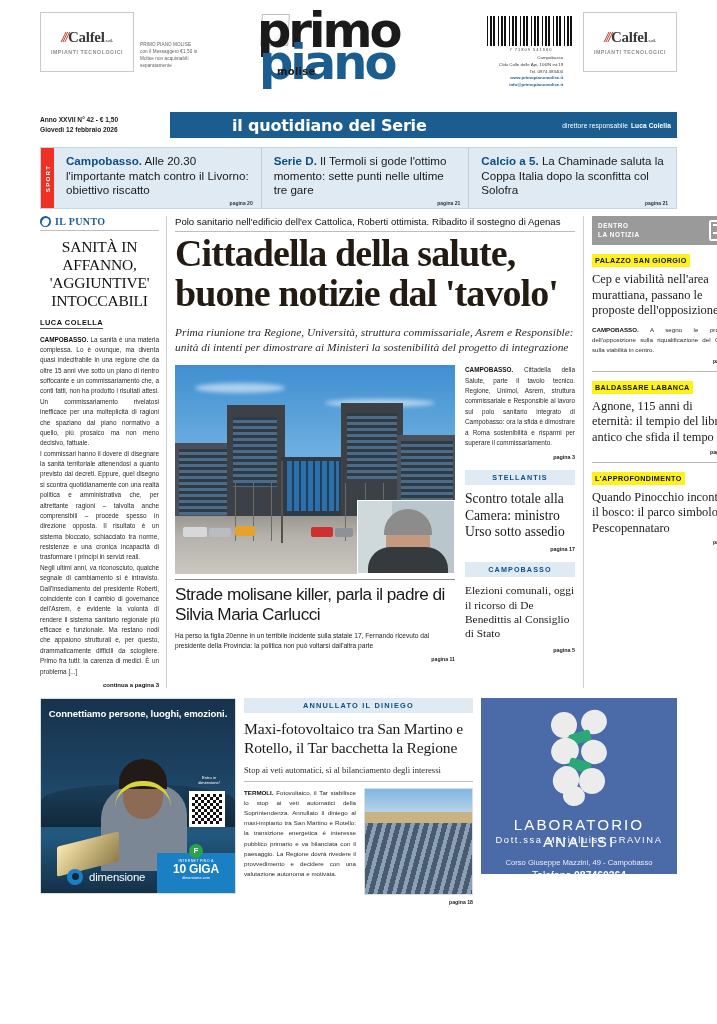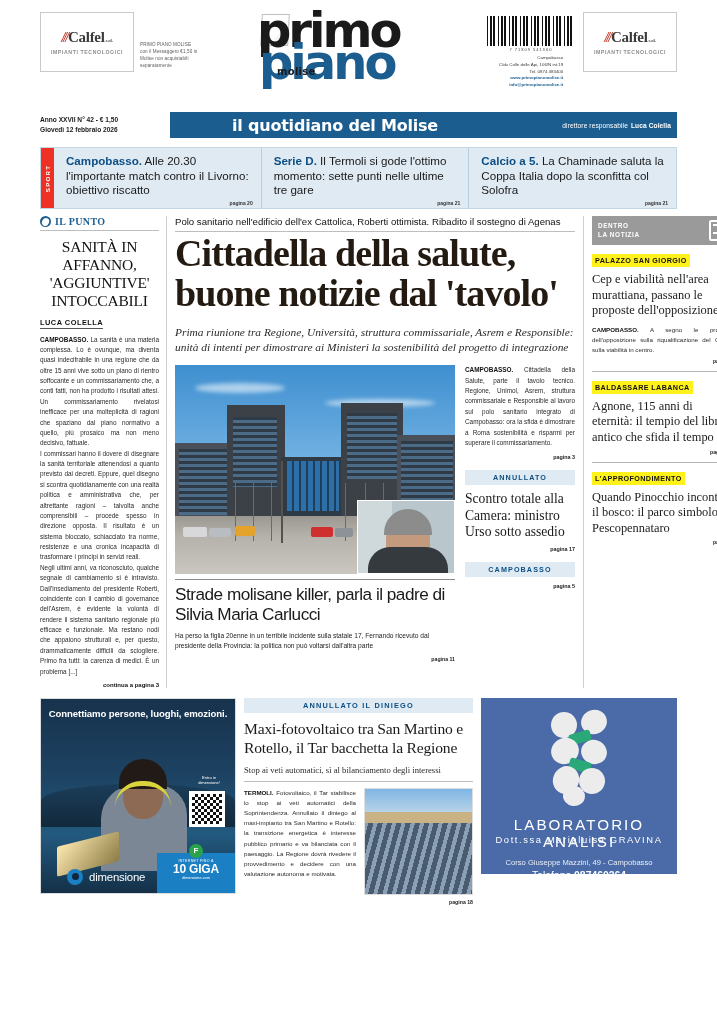--- a/index.html
+++ b/index.html
@@ -206,21 +206,21 @@
       </div>
       <div class="sub">IMPIANTI TECNOLOGICI</div>
     </div>
   </div>
 
   <div class="strip">
     <div class="left">
       <div>Anno XXVII N° 42 - € 1,50</div>
       <div>Giovedì 12 febbraio 2026</div>
     </div>
-    <div class="mid">il quotidiano del Molise</div>
+    <div class="mid">il quotidiano del Serie</div>
     <div class="right">
       <span>direttore responsabile</span>
       <b>Luca Colella</b>
     </div>
   </div>
 
   <div class="sportbar">
     <div class="tag">
         <span>SPORT</span>
       </div>
@@ -310,25 +310,26 @@
             <div class="cap-pg">pagina 11</div>
           </div>
         </div>
 
         <div class="cc">
           <div class="cc-body">
             <b>CAMPOBASSO.</b><span> Cittadella della Salute, parte il tavolo tecnico. Regione, Unimol, Asrem, struttura commissariale e Responsible al lavoro sul polo sanitario integrato di Campobasso: ora la sfida è dimostrare a Roma sostenibilità e risparmi per superare il commissariamento.</span>
           </div>
           <div class="pg-right">pagina 3</div>
 
-          <div class="labelbar">ANNULLATO</div>
+          <div class="labelbar">STELLANTIS</div>
           <div class="cc-title">Scontro totale alla Camera: ministro Urso sotto assedio</div>
           <div class="pg-right">pagina 17</div>
 
           <div class="labelbar">CAMPOBASSO</div>
+          <div class="cc-title sm">Elezioni comunali, oggi il ricorso di De Benedittis al Consiglio di Stato</div>
           <div class="pg-right">pagina 5</div>
         </div>
 
       </div>
     </div>
 
     <div class="colR">
       <div class="dentro">
         <div class="t">
           <div>DENTRO</div>

